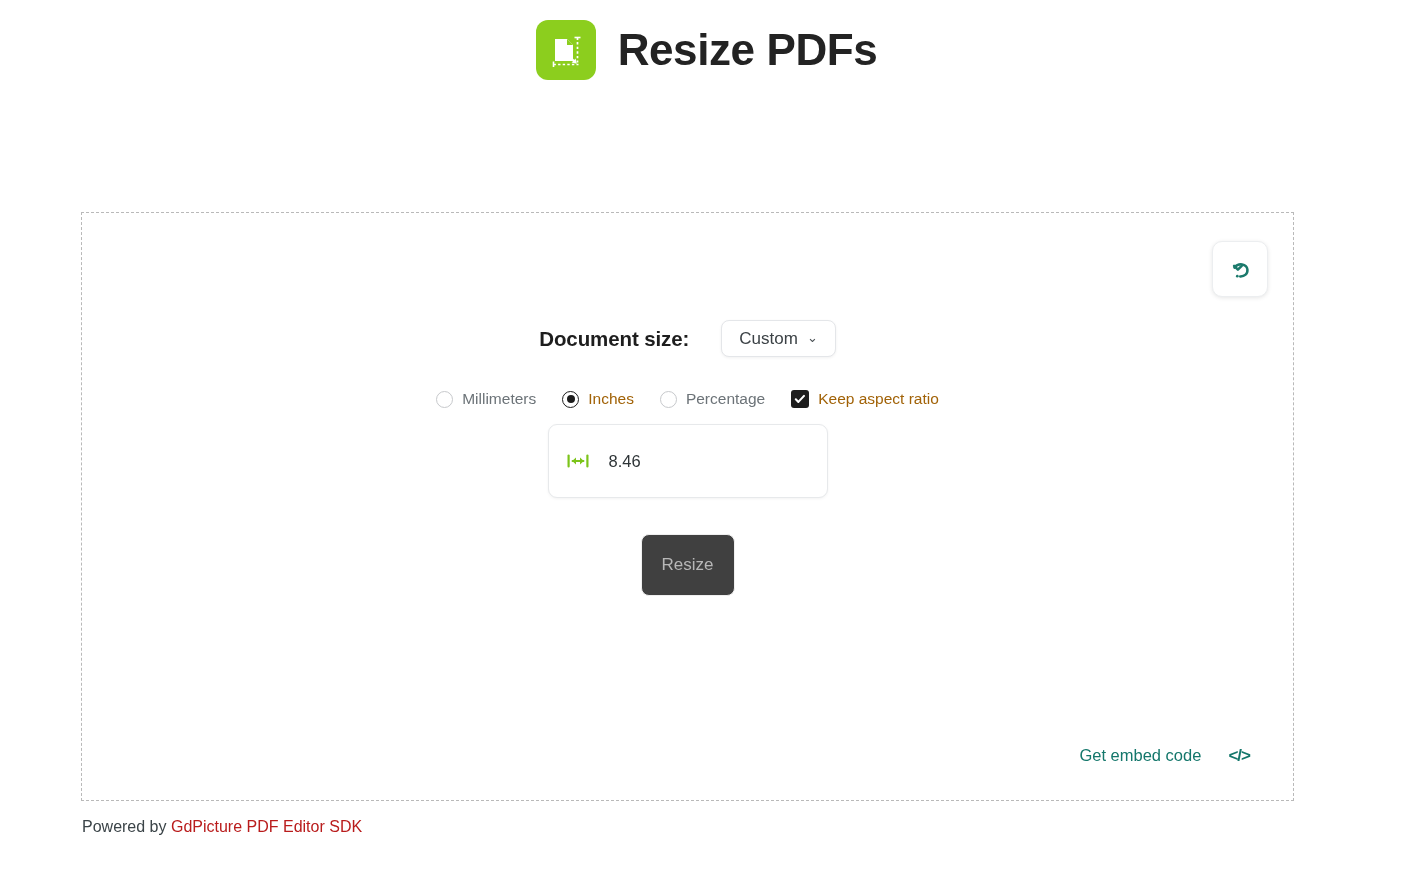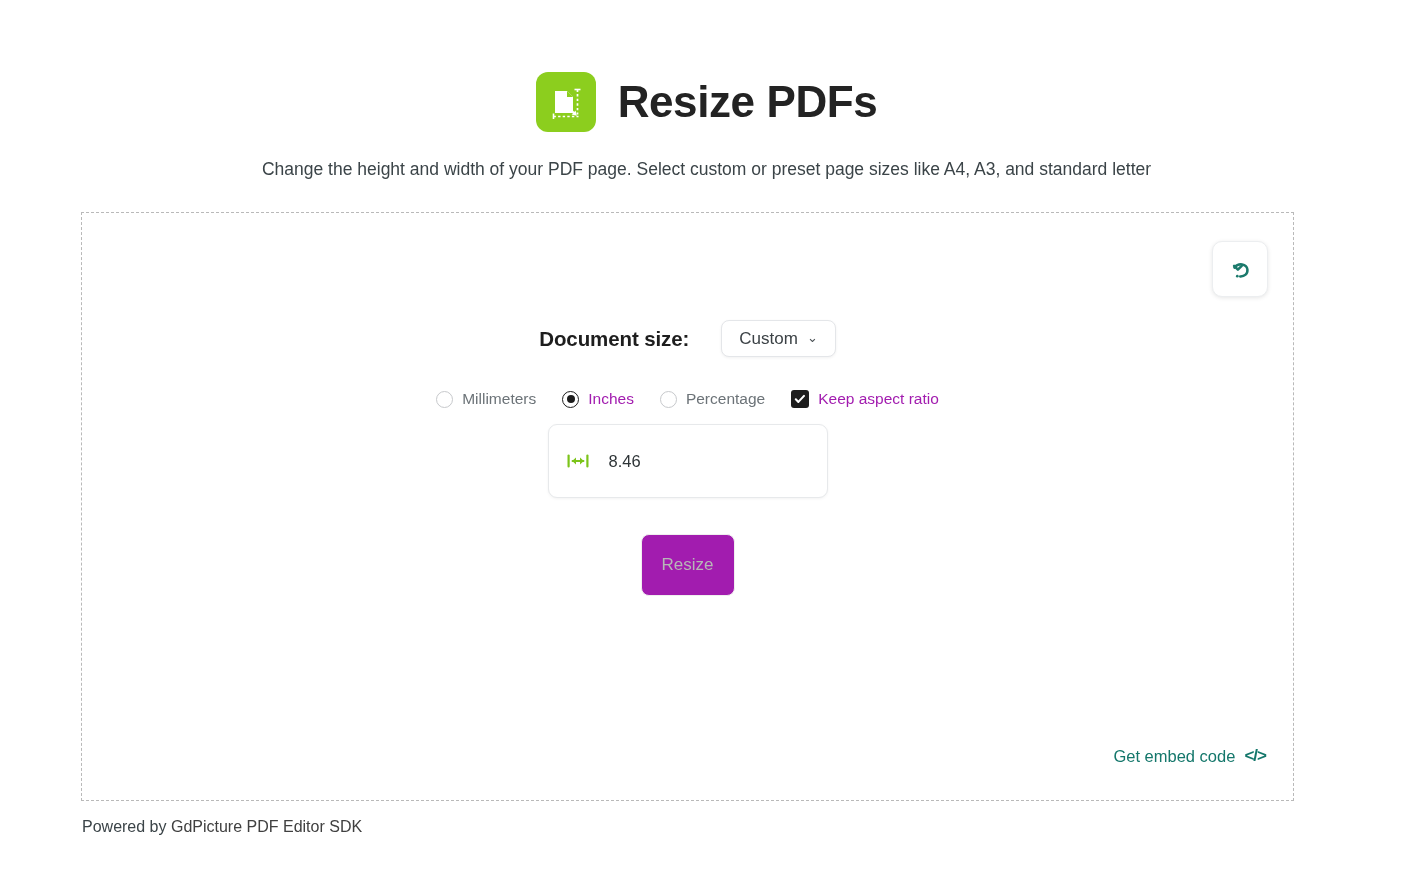--- a/index.html
+++ b/index.html
@@ -13,21 +13,21 @@
 
   .page {
     position: relative;
     width: 1413px;
     height: 881px;
     overflow: hidden;
   }
 
   
   .header {
-    padding-top: 72px;
+    padding-top: 20px;
     display: flex;
     align-items: center;
     justify-content: center;
     gap: 22px;
   }
   .logo-badge {
     width: 60px; height: 60px;
     border-radius: 12px;
     background: #8cce1e;
     display: flex; align-items: center; justify-content: center;
@@ -149,21 +149,21 @@
   .radio.on::after {
     content: "";
     position: absolute;
     left: 50%; top: 50%;
     width: 8px; height: 8px;
     margin: -4px 0 0 -4px;
     border-radius: 50%;
     background: #1d1d1d;
   }
   .opt-label { color: #6c7378; }
-  .opt.on .opt-label { color: #a21caf; }
+  .opt.on .opt-label { color: #a16207; }
 
   .checkbox {
     width: 18px; height: 18px;
     border-radius: 3px;
     background: #1d1d1d;
     flex: none;
     display: flex; align-items: center; justify-content: center;
   }
 
   
@@ -195,58 +195,58 @@
     width: 100%;
     font-family: "Liberation Sans", sans-serif;
   }
 
   
   .resize-btn {
     margin-top: 36px;
     width: 94px;
     height: 62px;
     border-radius: 8px;
-    background: #a21caf;
+    background: #404040;
     border: 1px solid #efefef;
     color: #b7b7b7;
     font-size: 17px;
     font-family: "Liberation Sans", sans-serif;
     display: flex; align-items: center; justify-content: center;
     cursor: default;
   }
 
   
   .embed-link {
     position: absolute;
-    right: 27px;
+    right: 43px;
     bottom: 34px;
     display: flex;
-    align-items: center;
-    gap: 9px;
+    align-items: flex-start;
+    gap: 27px;
     color: #14776b;
     font-size: 16.5px;
     text-decoration: none;
     cursor: pointer;
   }
   .embed-glyph {
     font-weight: bold;
     font-size: 17px;
     letter-spacing: -1px;
   }
 
   
   .footer {
     position: absolute;
     left: 82px;
     top: 818px;
     font-size: 16px;
     color: #3b4448;
   }
   .footer a {
-    color: #404040;
+    color: #b91c1c;
     text-decoration: none;
   }
 </style>
 </head>
 <body>
 
 <div class="page">
 
   <div class="header">
     <div class="logo-badge">
@@ -260,21 +260,20 @@
         <line x1="28.5" y1="7.5" x2="34.5" y2="7.5" stroke="#ffffff" stroke-width="1.6"></line>
         <line x1="7.5" y1="31.5" x2="7.5" y2="37" stroke="#ffffff" stroke-width="1.6"></line>
 
         <line x1="19" y1="22" x2="29.5" y2="32.5" stroke="#ffffff" stroke-width="1.8"></line>
         <path d="M30.8 33.8 L25.6 32.6 L29.6 28.6 Z" fill="#ffffff"></path>
       </svg>
     </div>
     <h1 class="app-title">Resize PDFs</h1>
   </div>
 
-  <div class="subtitle">Change the height and width of your PDF page. Select custom or preset page sizes like A4, A3, and standard letter</div>
 
   <div class="panel">
 
     <div class="undo-btn">
       <svg width="28" height="28" viewBox="0 0 28 28" aria-hidden="true">
         <path d="M9.2 8.2 V13.6 H14.6" fill="none" stroke="#1b7a6c" stroke-width="2.5" stroke-linecap="round" stroke-linejoin="round" transform="rotate(-45 11.9 10.9)"></path>
         <path d="M8.4 12.6 C12.4 7.6 20.6 8.6 21.4 14.4 C22 18.8 18.4 21.6 14.2 21.4" fill="none" stroke="#1b7a6c" stroke-width="2.5" stroke-linecap="round"></path>
         <circle cx="11.3" cy="21.2" r="1.35" fill="#1b7a6c"></circle>
       </svg>
     </div>

